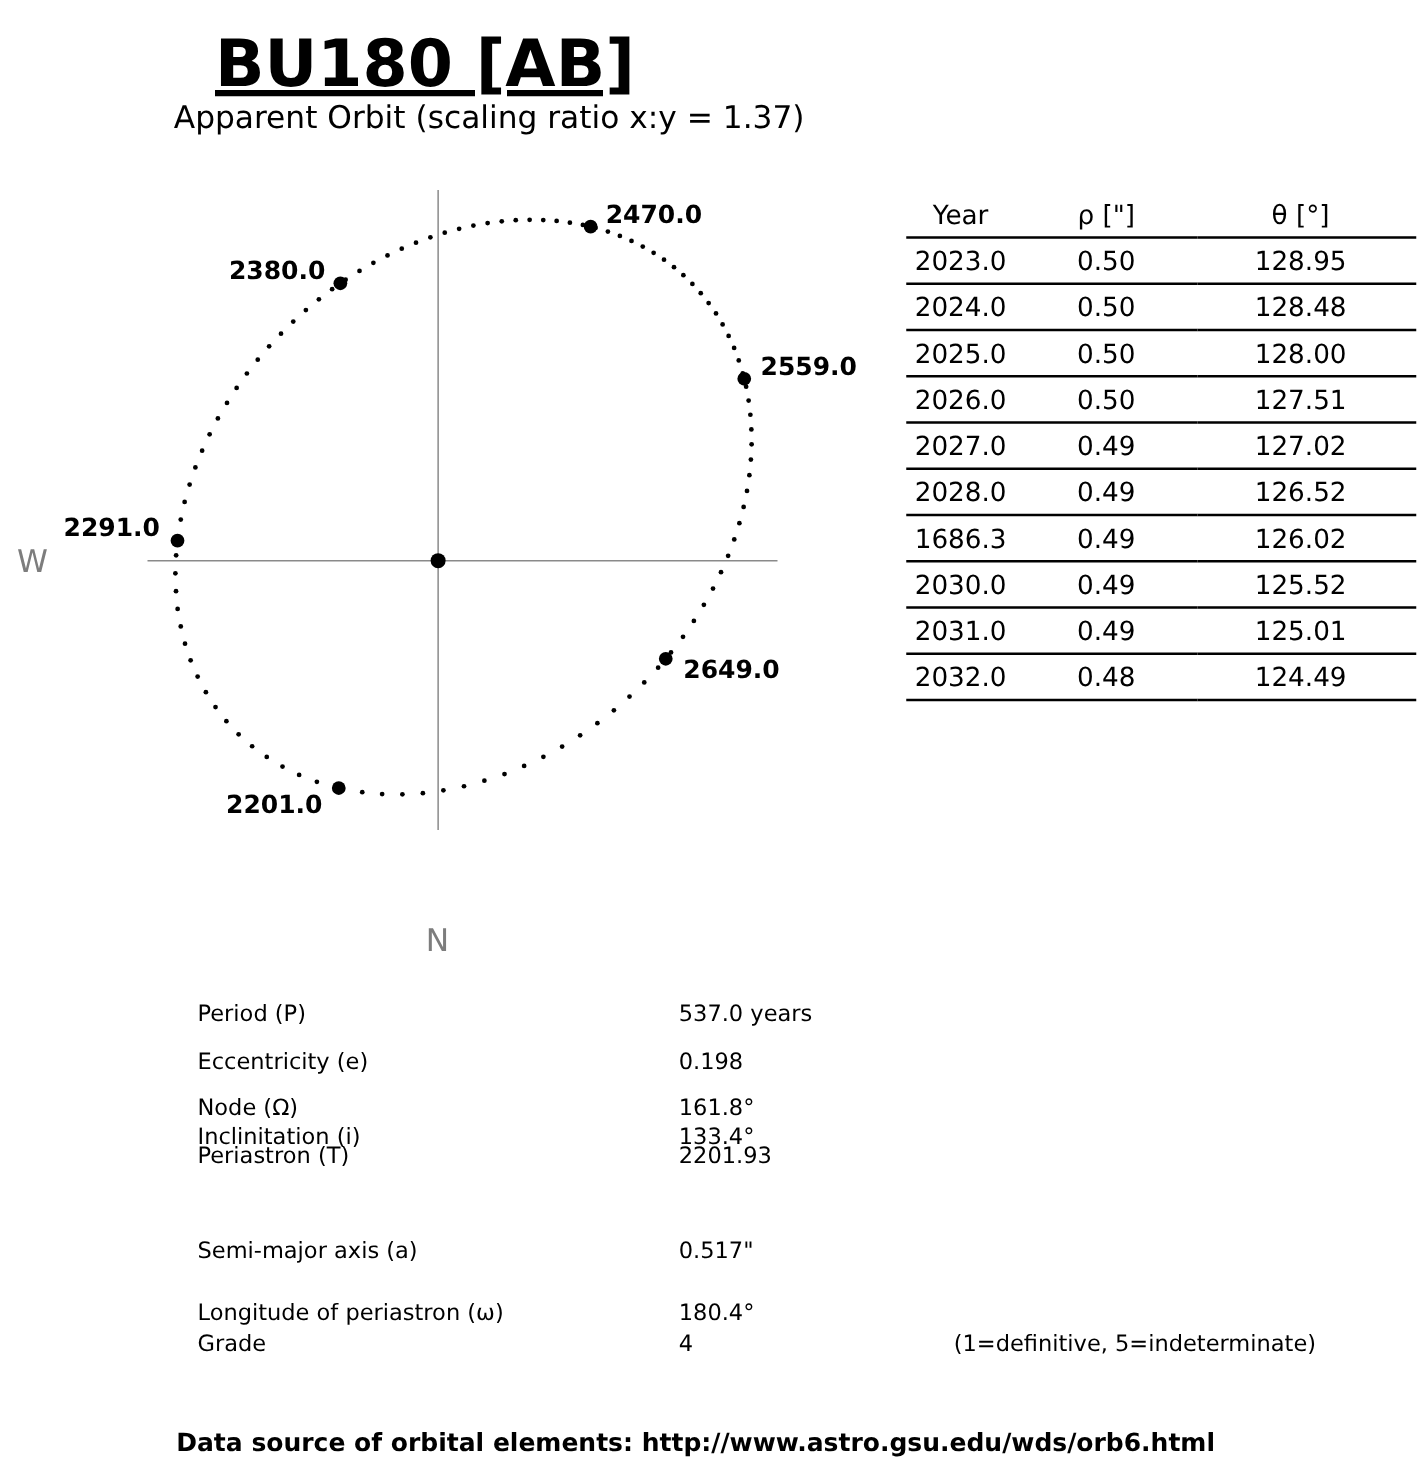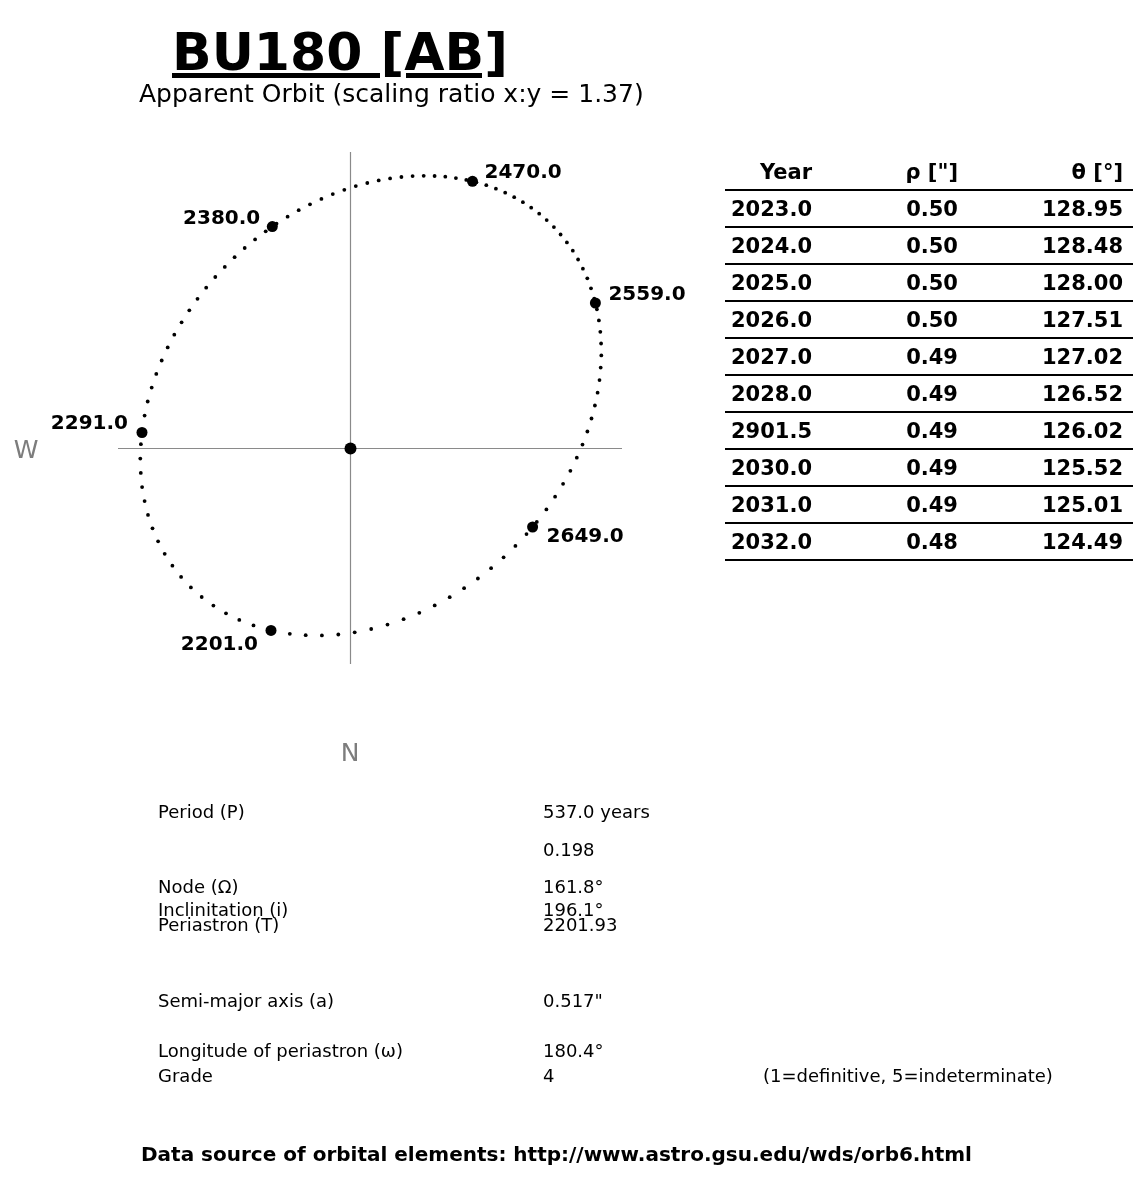--- a/index.html
+++ b/index.html
@@ -16,21 +16,21 @@
     font-size: 25px; white-space: nowrap;
   }
   .orbit-svg { position: absolute; left: 0; top: 0; width: 1141px; height: 1180px; }
 
   table.ephem {
     position: absolute; left: 725px; top: 154px; width: 398px;
     border-collapse: collapse; table-layout: fixed; font-size: 21px;
   }
   table.ephem th, table.ephem td {
     border-bottom: 2px solid #000; padding: 0; height: 35px;
-    text-align: right; font-weight: bold; vertical-align: middle;
+    text-align: center; font-weight: normal; vertical-align: middle;
   }
   table.ephem .c1 { width: 87px; }
   table.ephem .c2 { width: 146px; }
   table.ephem .c3 { width: 165px; padding-right: 10px; }
 
   .elements { position: absolute; left: 0; top: 0; width: 1141px; }
   .el-row { position: absolute; left: 0; width: 1130px; height: 38px; line-height: 38px; font-size: 18px; }
   .el-label { position: absolute; left: 158px; white-space: nowrap; }
   .el-value { position: absolute; left: 543px; white-space: nowrap; }
   .el-note  { position: absolute; left: 763px; white-space: nowrap; }
@@ -207,21 +207,21 @@
         <td class="c1">2027.0</td>
         <td class="c2">0.49</td>
         <td class="c3">127.02</td>
       </tr>
       <tr>
         <td class="c1">2028.0</td>
         <td class="c2">0.49</td>
         <td class="c3">126.52</td>
       </tr>
       <tr>
-        <td class="c1">2901.5</td>
+        <td class="c1">1686.3</td>
         <td class="c2">0.49</td>
         <td class="c3">126.02</td>
       </tr>
       <tr>
         <td class="c1">2030.0</td>
         <td class="c2">0.49</td>
         <td class="c3">125.52</td>
       </tr>
       <tr>
         <td class="c1">2031.0</td>
@@ -235,33 +235,34 @@
       </tr>
     </tbody>
 </table>
 
 <div class="elements" id="elements-panel">
     <div class="el-row" style="top: 793px;">
       <span class="el-label">Period (P)</span>
       <span class="el-value">537.0 years</span>
     </div>
     <div class="el-row" style="top: 831px;">
+      <span class="el-label">Eccentricity (e)</span>
       <span class="el-value">0.198</span>
     </div>
     <div class="el-row" style="top: 868px; padding-left: 28px;">
       <span class="el-label">Node (Ω)</span>
       <span class="el-value">161.8°</span>
     </div>
     <div class="el-row" style="top: 906px;">
       <span class="el-label">Periastron (T)</span>
       <span class="el-value">2201.93</span>
     </div>
     <div class="el-row" style="top: 891px;">
       <span class="el-label">Inclinitation (i)</span>
-      <span class="el-value">196.1°</span>
+      <span class="el-value">133.4°</span>
     </div>
     <div class="el-row" style="top: 982px;">
       <span class="el-label">Semi-major axis (a)</span>
       <span class="el-value">0.517"</span>
     </div>
     <div class="el-row" style="top: 1032px;">
       <span class="el-label">Longitude of periastron (ω)</span>
       <span class="el-value">180.4°</span>
     </div>
     <div class="el-row" style="top: 1057px;">

